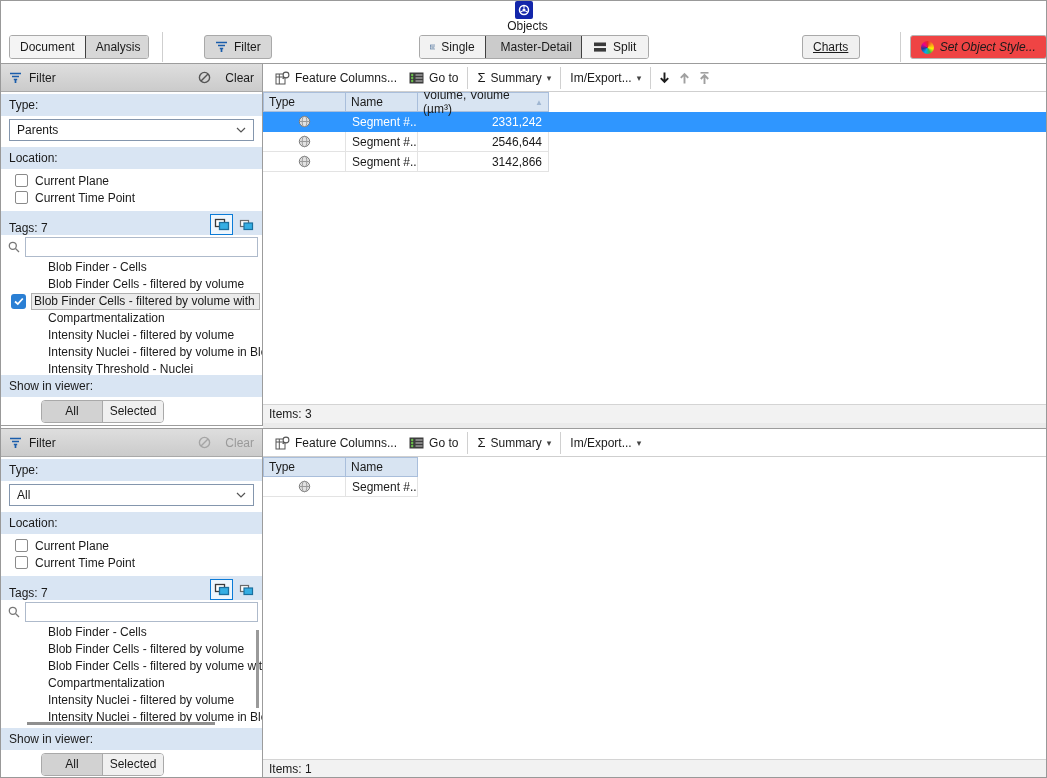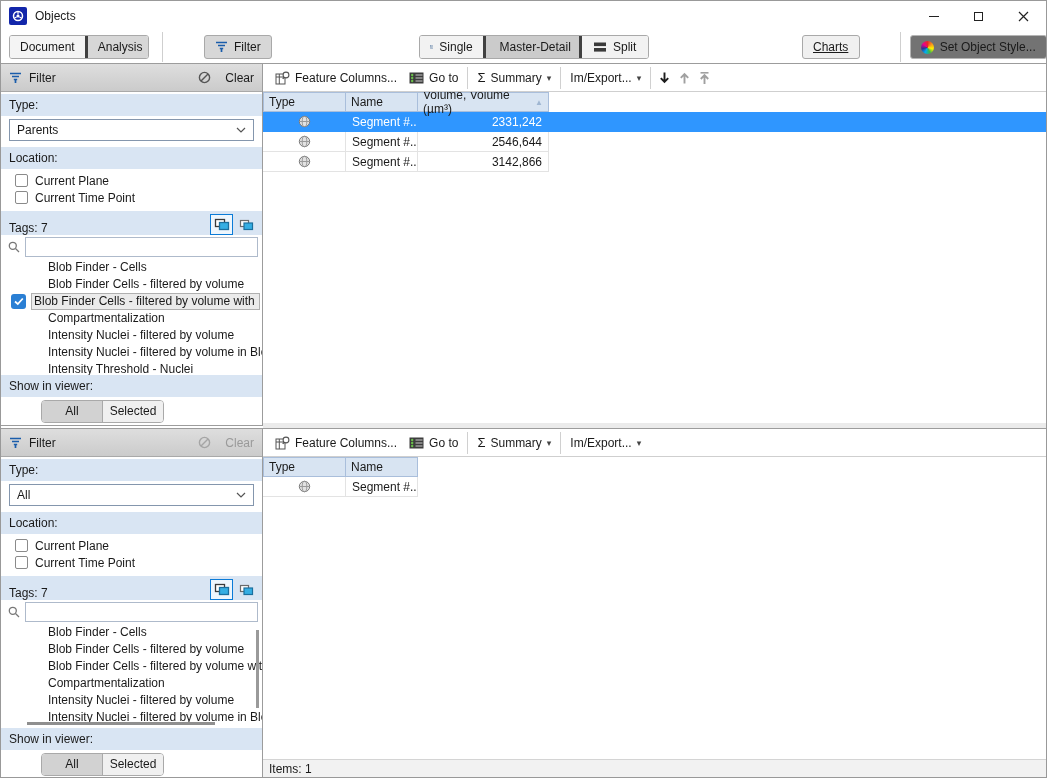--- a/index.html
+++ b/index.html
@@ -3,37 +3,37 @@
 <meta charset="utf-8">
 <style>
   * { box-sizing: border-box; margin: 0; padding: 0; }
   html,body { background:#e8e8e8; }
   .window {
     width:1047px; height:778px; position:relative; background:#fff;
     font-family:"Liberation Sans", sans-serif; font-size:12px; color:#1a1a1a;
     border:1px solid #999; overflow:hidden;
   }
   
-  .titlebar { height:30px; display:flex; align-items:center; padding-left:8px; background:#fff; }
+  .titlebar { height:30px; display:flex; align-items:center; padding-left:8px; background:#fff;flex-direction:column; }
   .app-logo { width:18px; height:18px; background:#1226aa; border-radius:2px; display:flex; align-items:center; justify-content:center; margin-right:8px; flex:0 0 auto; }
   .win-btns { margin-left:auto; display:flex; height:30px; }
   .win-btn { width:45px; height:30px; display:flex; align-items:center; justify-content:center; }
   .min-glyph { width:10px; height:1px; background:#222; }
   .max-glyph { width:9px; height:9px; border:1px solid #222; }
   
   .toolbar { height:32px; display:flex; align-items:center; padding:0 8px; background:#fff; }
   .seg { display:flex; border:1px solid #a9a9a9; border-radius:3px; overflow:hidden; height:24px; flex:0 0 auto; }
-  .seg-btn { display:flex; align-items:center; justify-content:center; gap:6px; background:#f2f2f2; border-right:3px solid #404040; padding:0 10px; white-space:nowrap; }
+  .seg-btn { display:flex; align-items:center; justify-content:center; gap:6px; background:#f2f2f2; border-right:1px solid #404040; padding:0 10px; white-space:nowrap; }
   .seg-btn:last-child { border-right:none; }
   .seg-btn.on { background:#cbcbcb; }
   .vsep { width:1px; height:30px; background:#cfcfcf; flex:0 0 auto; }
   .tbtn { height:24px; border:1px solid #a9a9a9; border-radius:3px; display:flex; align-items:center; justify-content:center; gap:6px; padding:0 10px; white-space:nowrap; flex:0 0 auto; }
   .tbtn.pressed { background:#d7d7d7; }
   .tbtn.plain { background:#f0f0f0;text-decoration:underline; }
-  .tbtn.white { background:#737373; border-color:#b5b5b5; }
+  .tbtn.white { background:#ef4444; border-color:#b5b5b5;font-style:italic; }
   .colorwheel { width:13px; height:13px; border-radius:50%; background:conic-gradient(#e8262c,#f7941d,#fff200,#39b54a,#00aeef,#2e3192,#ec008c,#e8262c); flex:0 0 auto; }
   
   .fpanel { position:absolute; left:0; width:262px; background:#fff; border:1px solid #9c9c9c; border-left:none; display:flex; flex-direction:column; }
   .p1 { top:62px; height:363px; }
   .p2 { top:427px; height:351px; }
   .fp-header { flex:0 0 28px; background:linear-gradient(#dedede,#cbcbcb); border-bottom:1px solid #a9a9a9; display:flex; align-items:center; padding:0 8px; gap:7px; }
   .clear-btn { margin-left:auto; display:flex; align-items:center; gap:14px; }
   .clear-btn.disabled { color:#9a9a9a; }
   .sec-label { flex:0 0 22px; background:#d9e5f3; display:flex; align-items:center; padding-left:8px; }
   .mt2 { margin-top:2px; } .mt3 { margin-top:3px; } .mt5 { margin-top:5px; }
@@ -418,20 +418,21 @@
           <svg width="13" height="13" viewBox="0 0 13 13">
               <circle cx="6.5" cy="6.5" r="5.2" fill="#e2e2e2" stroke="#7a7a7a"></circle>
               <ellipse cx="6.5" cy="6.5" rx="2.3" ry="5.2" fill="none" stroke="#9a9a9a"></ellipse>
               <path d="M1.3 6.5h10.4" stroke="#9a9a9a"></path>
             </svg>
         </div>
         <div class="td w-name">Segment #...</div>
         <div class="td w-vol right">3142,866</div>
       </div>
     </div>
+    <div class="statusbar">Items: 3</div>
   </div>
 
   <div class="hsplit"></div>
 
   <div class="objpanel detail">
     <div class="rtoolbar">
       <div class="titem">
         <svg width="15" height="14" viewBox="0 0 15 14">
             <rect x="1" y="3" width="9" height="10" fill="#fff" stroke="#555"></rect>
             <path d="M1 6h9M4.3 3v10" stroke="#555"></path>

